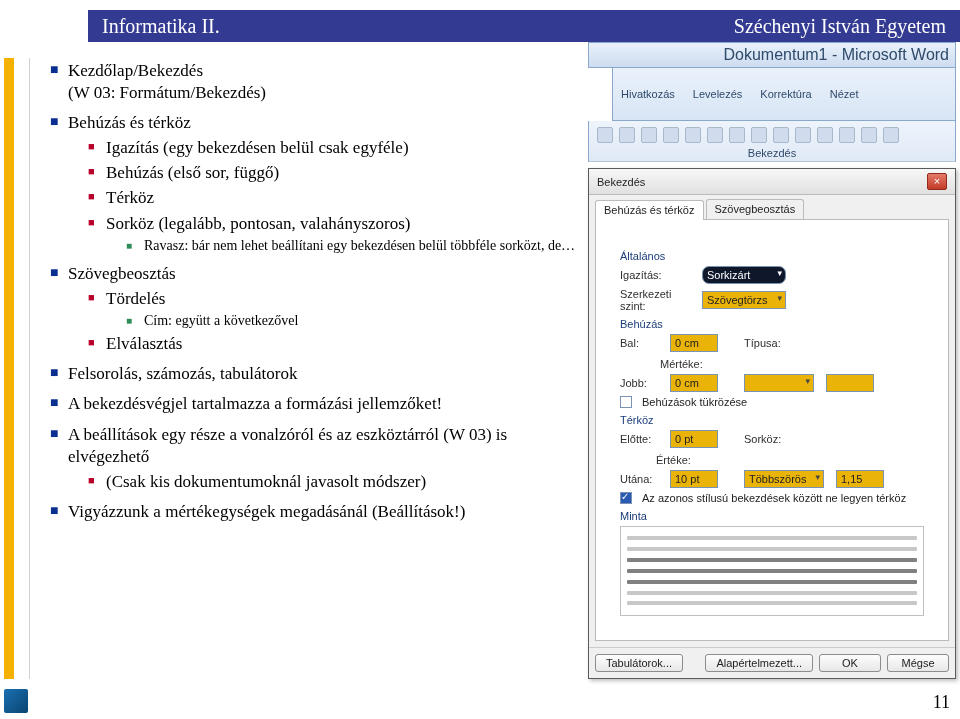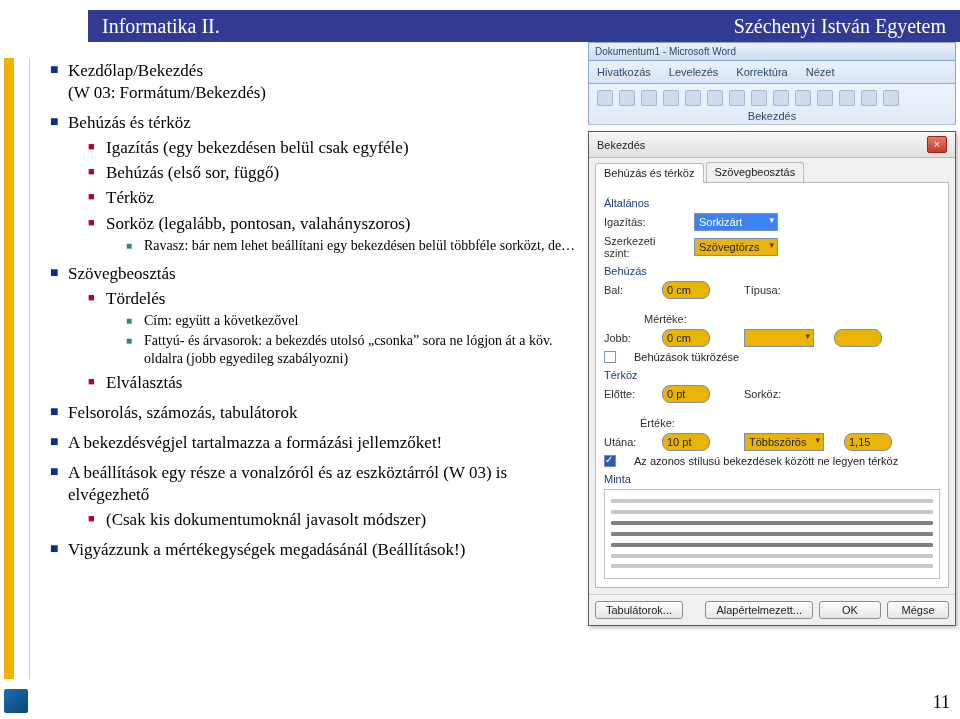--- a/index.html
+++ b/index.html
@@ -81,32 +81,34 @@
     top: 42px;
     width: 368px;
     font-family: "Segoe UI", Tahoma, sans-serif;
     font-size: 11px;
     color: #222;
   }
   .word-title {
     background: linear-gradient(#e9f1fb,#cddcef);
     border: 1px solid #8aa8cc;
     padding: 3px 6px;
-    font-size: 10px;
+    font-size: 16px;
     color: #2f4a6a;
+    text-align: right;
   }
   .word-tabs {
     background: linear-gradient(#eaf1fb,#d8e5f5);
     border-left: 1px solid #8aa8cc;
     border-right: 1px solid #8aa8cc;
     border-bottom: 1px solid #8aa8cc;
     display: flex;
     gap: 18px;
-    padding: 5px 8px;
+    padding: 20px 8px;
     color: #2f4a6a;
+    margin-left: 24px;
   }
   .word-ribbon {
     background: linear-gradient(#eef4fc,#dfe9f6);
     border-left: 1px solid #8aa8cc;
     border-right: 1px solid #8aa8cc;
     border-bottom: 1px solid #b5c5da;
     padding: 6px 8px 2px 8px;
   }
   .ribbon-icons { display:flex; gap:6px; flex-wrap:wrap; }
   .ribbon-icons span {
@@ -139,35 +141,35 @@
     display:flex; gap:2px; padding:4px 6px 0 6px; font-size:11px;
   }
   .dlg-tab {
     padding:3px 8px 4px 8px; background:#f0f0f0;
     border:1px solid #bbb; border-bottom:none;
     border-radius:3px 3px 0 0;
   }
   .dlg-tab.active { background:#fff; position:relative; top:1px; }
   .dlg-body {
     background:#fff; margin:0 6px 6px 6px; border:1px solid #bbb;
-    padding:8px;
+    padding:24px;
   }
   .section-label { color:#1a3c7a; font-size:11px; margin:6px 0 4px 0; }
-  .row { display:flex; align-items:center; margin:4px 0; gap:14px; flex-wrap:wrap; font-size:11px;}
+  .row { display:flex; align-items:center; margin:4px 0; gap:6px; flex-wrap:wrap; font-size:11px;}
   .row label { width:76px; color:#2f2f2f; }
   .row label.short { width:44px; }
   .sel, .inp {
     border:1px solid #7a93b3; background:#eab308; height:18px; padding:1px 4px;
     font-size:11px; display:inline-flex; align-items:center;
   }
-  .sel.hl { background:#3b82f6; color:#fff; }
+  .sel.hl { background:#0f172a; color:#fff;border-radius:7px; }
   .sel { min-width:84px; position:relative; }
   .sel::after { content:"▾"; position:absolute; right:3px; top:1px; color:#444; font-size:9px;}
   .sel.hl::after { color:#fff; }
-  .inp { width:48px;border-radius:8px; }
+  .inp { width:48px; }
   .chk { width:12px;height:12px;border:1px solid #7a93b3;display:inline-block;margin-right:4px;}
   .chk.checked { background:#2a5ab1; position:relative;}
   .chk.checked::after { content:"✓"; color:#fff; font-size:10px; position:absolute; left:0; top:-2px;}
   .minta {
     border:1px solid #c0c0c0; height:90px; margin-top:2px; background:#fff;
     padding:6px; display:flex; flex-direction:column; justify-content:space-around;
   }
   .minta-line {
     height:4px; background:#c8c8c8; border-radius:1px;
   }
@@ -212,21 +214,20 @@
           </ul>
         </li>
       </ul>
     </li>
     <li>
       <span>Szövegbeosztás</span>
       <ul class="level2">
         <li><span>Tördelés</span>
           <ul class="level3">
             <li><span>Cím: együtt a következővel</span></li>
-            <li><span>Fattyú- és árvasorok: a bekezdés utolsó „csonka” sora ne lógjon át a köv. oldalra (jobb egyedileg szabályozni)</span></li>
           </ul>
         </li>
         <li><span>Elválasztás</span></li>
       </ul>
     </li>
     <li><span>Felsorolás, számozás, tabulátorok</span></li>
     <li><span>A bekezdésvégjel tartalmazza a formázási jellemzőket!</span></li>
     <li><span>A beállítások egy része a vonalzóról és az eszköztárról (W 03) is elvégezhető</span>
       <ul class="level2">
         <li><span>(Csak kis dokumentumoknál javasolt módszer)</span></li>

